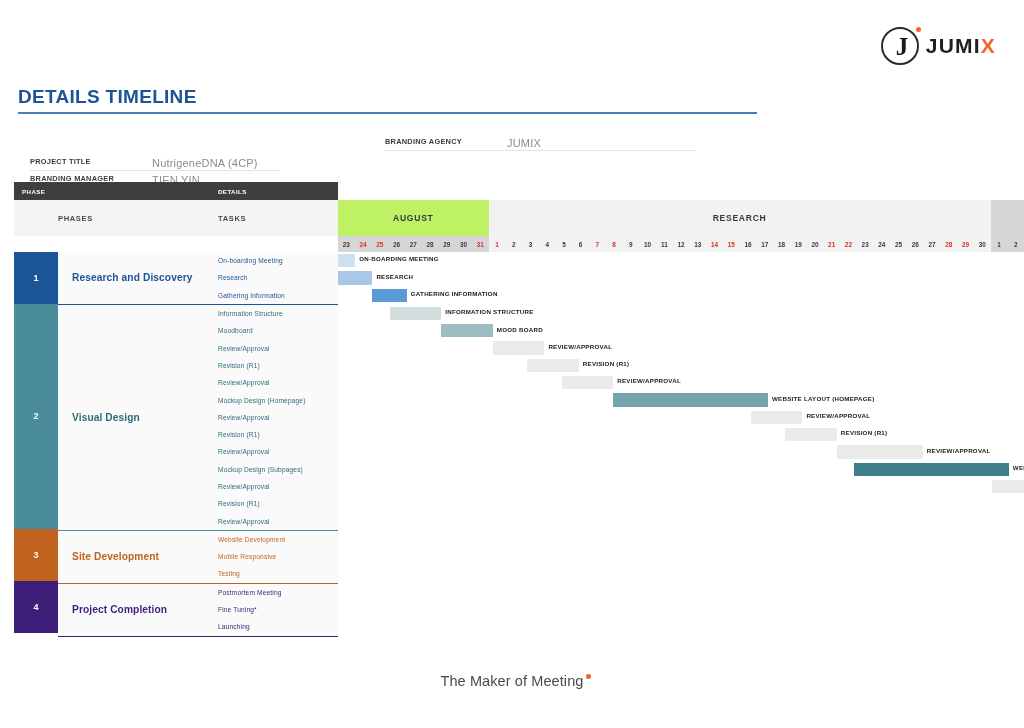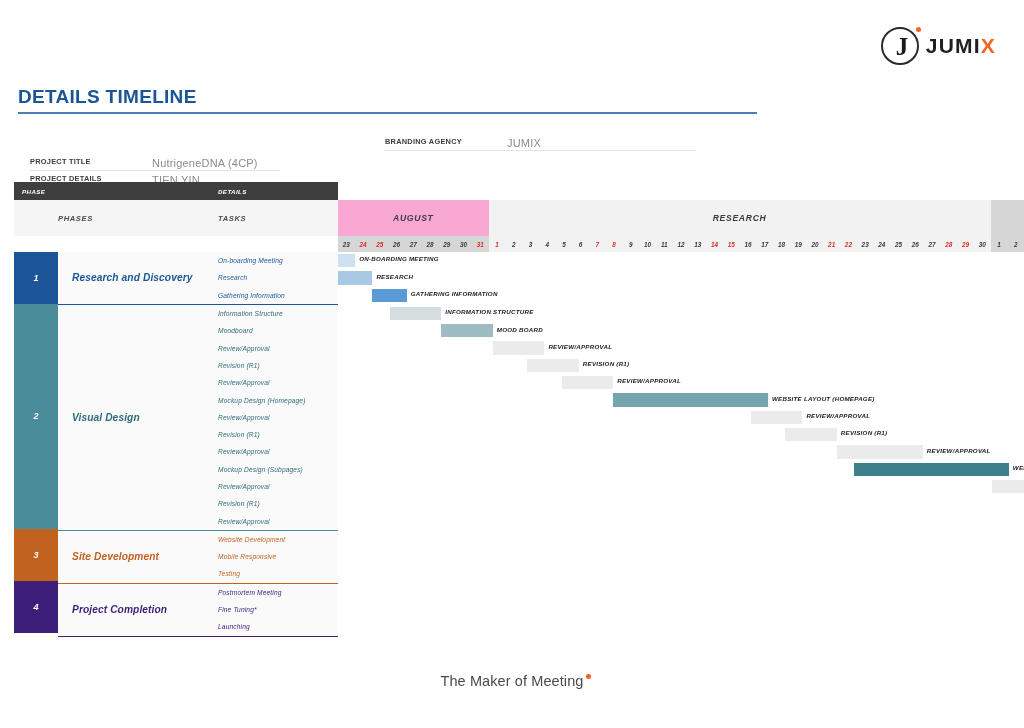--- a/index.html
+++ b/index.html
@@ -74,42 +74,42 @@
     font-size: 7.4px; font-weight: bold;
     letter-spacing: 0.25px; color: #3b3b3b;
     width: 122px; flex: none; padding-top: 1px;
   }
   .meta-value {
     font-size: 11px; color: #8c8c8c;
     letter-spacing: 0.2px; padding-top: 1px;
   }
 
   
-  .board { position: absolute; left: 14px; top: 182px; font-style: italic; }
+  .board { position: absolute; left: 14px; top: 182px; }
 
   
   .hdr-strip { display: flex; height: 18px; }
   .hdr-phase {
     width: 196px; background: #3E3E3E;
     display: flex; align-items: center; padding-left: 8px;
   }
   .hdr-details {
     width: 128px; background: #3E3E3E;
     display: flex; align-items: center; padding-left: 8px;
   }
   .hdr-strip span {
     color: #fff; font-size: 6.2px; font-weight: bold; letter-spacing: 0.4px;
   }
   .hdr-months { display: flex; }
   .month-cell {
     display: flex; align-items: center; justify-content: center;
     font-size: 8.6px; font-weight: bold; letter-spacing: 0.7px;
     color: #3b3b3b; height: 36px;
   }
-  .month-aug { background: #f9a8d4; }
+  .month-aug { background: #bef264; }
   .month-sep { background: #f2f2f2; }
   .month-oct { background: #d6d6d6; }
 
   
   .sub-strip { display: flex; }
   .sub-phase {
     width: 196px; height: 36px; background: #F5F5F5;
     display: flex; align-items: center; padding-left: 44px;
   }
   .sub-tasks {
@@ -199,21 +199,21 @@
 <div class="page-title">DETAILS TIMELINE</div>
 <div class="title-rule"></div>
 
 <div class="meta">
   <div class="meta-col left" id="meta-left">
       <div class="meta-row">
         <div class="meta-label">PROJECT TITLE</div>
         <div class="meta-value">NutrigeneDNA (4CP)</div>
       </div>
       <div class="meta-row">
-        <div class="meta-label">PROJECT DETAILS</div>
+        <div class="meta-label">BRANDING MANAGER</div>
         <div class="meta-value">TIEN YIN</div>
       </div>
     </div>
   <div class="meta-col right" id="meta-right">
       <div class="meta-row">
         <div class="meta-label">BRANDING AGENCY</div>
         <div class="meta-value">JUMIX</div>
       </div>
     </div>
 </div>

